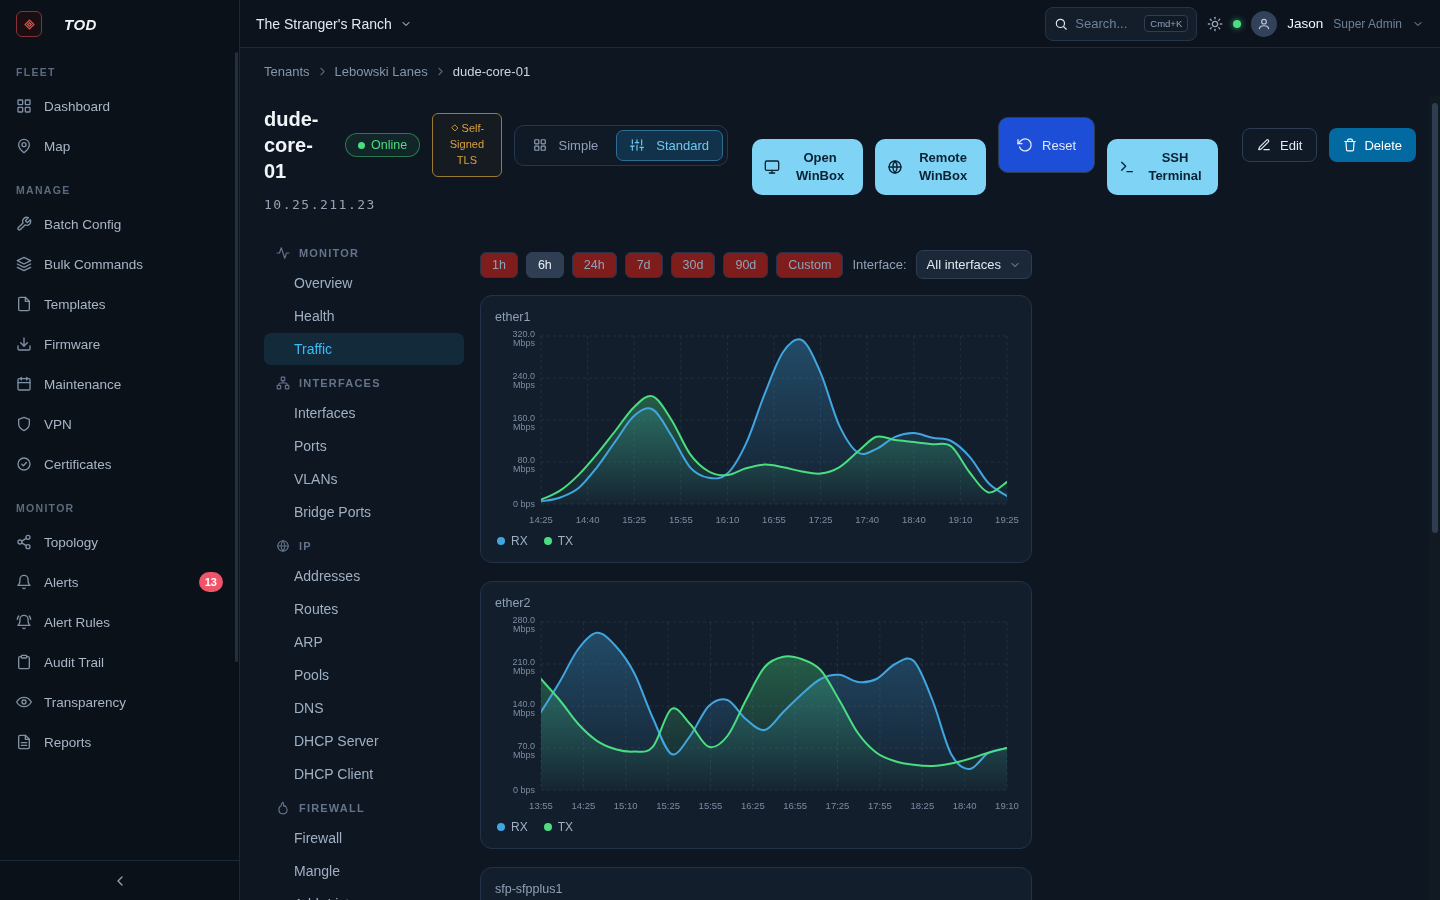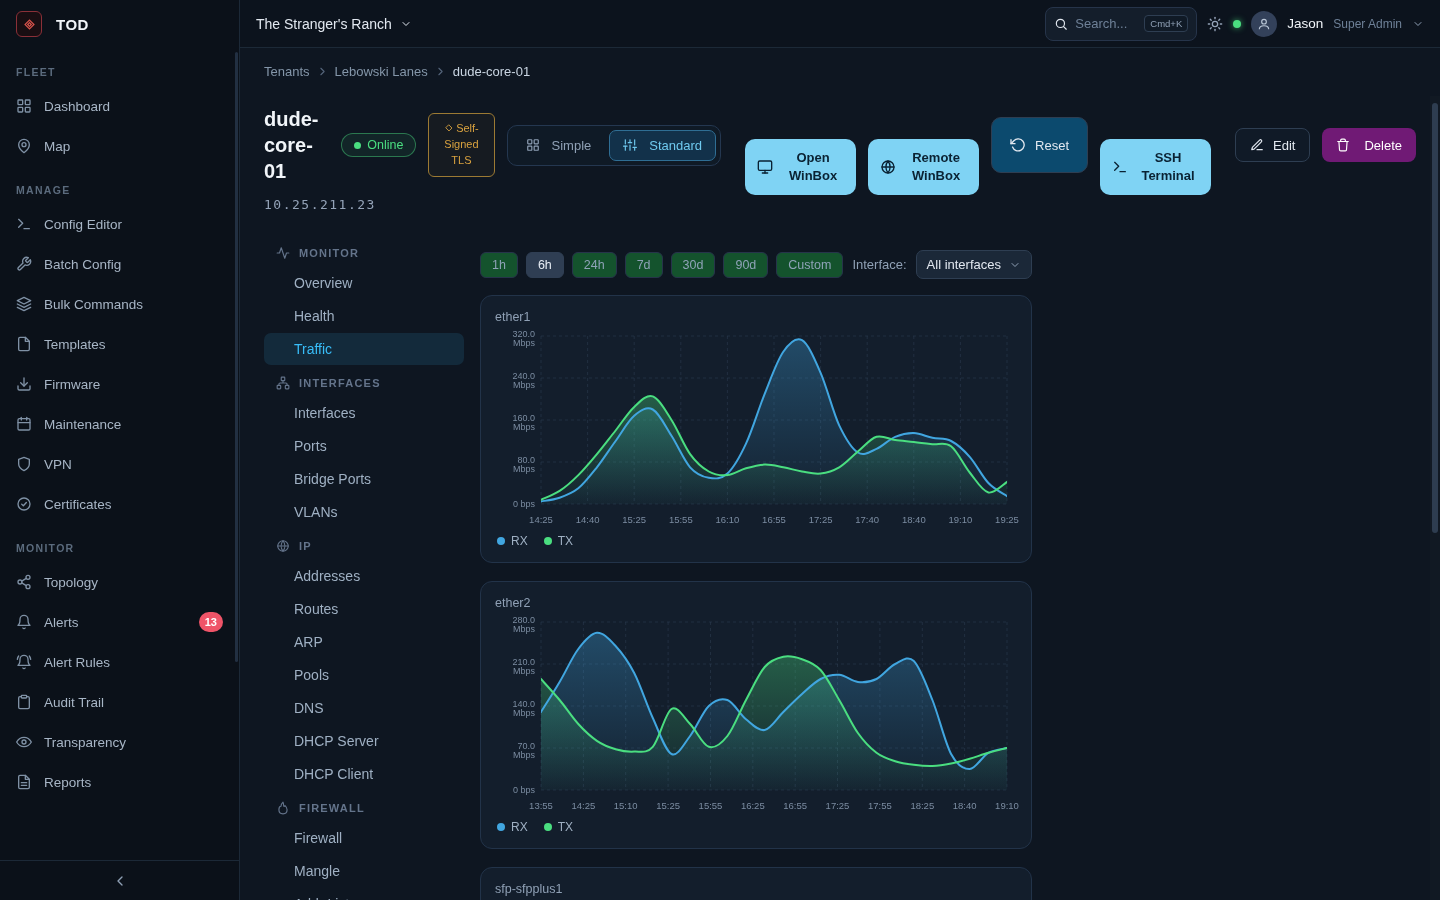--- a/index.html
+++ b/index.html
@@ -6,21 +6,21 @@
   * { box-sizing: border-box; margin: 0; padding: 0; }
   html,body { width:1440px; height:900px; overflow:hidden; }
   body {
     font-family:"Liberation Sans", sans-serif;
     background:#0e1621; color:#e2e8f0; font-size:14px;
   }
   .app { display:grid; grid-template-columns:240px 1fr; grid-template-rows:48px 1fr; width:1440px; height:900px; }
 
   
   .sidebar { grid-row:1/3; background:#0b1119; border-right:1px solid #1c2937; display:flex; flex-direction:column; position:relative; }
-  .logo-row { height:48px; display:flex; align-items:center; gap:14px; padding:0 16px; flex:0 0 auto; }
+  .logo-row { height:48px; display:flex; align-items:center; gap:22px; padding:0 16px; flex:0 0 auto;font-style:italic; }
   .logo-box { width:26px; height:26px; border-radius:6px; border:1px solid #8a3038; background:#190e12; display:flex; align-items:center; justify-content:center; color:#d4524a; }
   .logo-box svg { width:15px; height:15px; }
   .app-name { font-weight:bold; letter-spacing:.5px; font-size:15px; color:#f1f5f9; }
   .side-nav { flex:1 1 auto; overflow:hidden; }
   .side-section-label { padding:18px 16px 8px; font-size:10.5px; letter-spacing:1.3px; color:#5b6b7d; font-weight:bold; }
   .side-item { height:40px; display:flex; align-items:center; gap:12px; padding:0 16px; color:#a8b6c6; font-size:13.5px; cursor:pointer; }
   .side-item .icon { color:#7f91a5; }
   .side-badge { margin-left:auto; background:#ef5468; color:#fff; min-width:20px; height:20px; border-radius:10px; font-size:11px; display:flex; align-items:center; justify-content:center; padding:0 6px; font-weight:bold; }
   .side-footer { flex:0 0 auto; border-top:1px solid #1c2937; height:40px; display:flex; align-items:center; justify-content:center; color:#8fa0b5; cursor:pointer; }
   .side-scroll { position:absolute; right:1px; top:52px; width:3px; height:610px; background:#223042; border-radius:2px; }
@@ -53,38 +53,38 @@
   .badge-tls { width:70px; border:1px solid #9c7a33; color:#d9a23f; font-size:11px; line-height:1.45; border-radius:6px; padding:7px 6px; text-align:center; background:rgba(217,162,63,.04); }
   .badge-tls .icon { width:10px; height:10px; display:inline-flex; vertical-align:-1px; margin-right:2px; }
 
   .segmented { display:flex; gap:4px; background:#0f1a26; border:1px solid #243750; border-radius:10px; padding:4px; }
   .seg-btn { display:flex; align-items:center; gap:12px; padding:7px 13px; border-radius:7px; font-size:13px; color:#8fa0b5; background:transparent; border:1px solid transparent; cursor:pointer; font-family:inherit; }
   .seg-btn.active { background:#12314a; border-color:#2f6e94; color:#6fc9ef; }
 
   .btn { display:flex; align-items:center; gap:9px; border-radius:10px; cursor:pointer; font-family:inherit; font-size:13px; border:none; }
   .btn .lbl { display:block; width:62px; text-align:center; line-height:1.35; }
   .btn-sky { background:#7fd3f4; color:#0a2233; height:56px; padding:0 12px; font-weight:bold;margin-top:44px; }
-  .btn-dark { background:#0c4a6e; border:1px solid #2e3e52; color:#e2e8f0; height:56px; padding:0 18px; }
+  .btn-dark { background:#1d4ed8; border:1px solid #2e3e52; color:#e2e8f0; height:56px; padding:0 18px; }
   .btn-ghost { background:#101a27; border:1px solid #2e3e52; color:#e2e8f0; height:34px; padding:0 14px; border-radius:8px; }
-  .btn-danger { background:#701a75; color:#fff; height:34px; padding:0 14px; border-radius:8px; gap:14px; }
+  .btn-danger { background:#0369a1; color:#fff; height:34px; padding:0 14px; border-radius:8px; gap:7px; }
   .gap-left { margin-left:12px; }
 
   .device-ip { margin-top:2px; font-family:"DejaVu Sans Mono", monospace; font-size:13px; letter-spacing:1.5px; color:#94a3b8; }
 
   .device-body { display:flex; margin-top:24px; }
   .subnav { width:200px; flex:0 0 auto; }
   .subnav-head { display:flex; align-items:center; gap:9px; padding:10px 12px 6px; color:#64748b; font-size:11px; letter-spacing:1.2px; font-weight:bold; }
   .subnav-head .icon { color:#64748b; }
   .subnav-item { padding:8px 12px 8px 30px; font-size:14px; color:#9fb0c3; border-radius:7px; cursor:pointer; margin:1px 0; }
   .subnav-item.active { background:rgba(56,189,248,.12); color:#38bdf8; }
 
   .charts-pane { margin-left:16px; width:552px; }
   .range-toolbar { display:flex; align-items:center; margin-top:14px; }
   .range-group { display:flex; gap:8px; }
-  .pill { background:#14532d; border:1px solid #26344a; color:#8fa3b8; border-radius:6px; font-size:12.5px; padding:5px 11px; cursor:pointer; font-family:inherit; }
+  .pill { background:#7f1d1d; border:1px solid #26344a; color:#8fa3b8; border-radius:6px; font-size:12.5px; padding:5px 11px; cursor:pointer; font-family:inherit; }
   .pill.active { background:#2f3e53; border-color:#2f3e53; color:#e8eef5; }
   .iface-group { margin-left:auto; display:flex; align-items:center; gap:9px; }
   .iface-label { color:#8fa0b5; font-size:13px; }
   .iface-select { display:flex; align-items:center; gap:8px; background:#1b2838; border:1px solid #2e3e52; color:#e2e8f0; font-size:13px; border-radius:7px; padding:6px 10px; cursor:pointer; }
   .iface-select .icon { width:12px; height:12px; color:#8fa0b5; }
 
   .cards { display:flex; flex-direction:column; gap:18px; margin-top:16px; }
   .chart-card { background:#131e2c; border:1px solid #223349; border-radius:12px; padding:14px; min-height:120px; }
   .chart-title { color:#8fa0b5; font-size:12.5px; margin-bottom:2px; }
   .chart-svg { display:block; }
@@ -134,29 +134,20 @@
         <div class="side-item">
           <span class="icon ">
             <svg viewBox="0 0 24 24" fill="none" stroke="currentColor" stroke-width="2" stroke-linecap="round" stroke-linejoin="round">
               <path d="M20 10c0 6-8 12-8 12S4 16 4 10a8 8 0 1 1 16 0z"></path>
               <circle cx="12" cy="10" r="3"></circle>
             </svg>
           </span>
           <span>Map</span>
         </div>
         <div class="side-section-label">MANAGE</div>
-        <div class="side-item">
-          <span class="icon ">
-            <svg viewBox="0 0 24 24" fill="none" stroke="currentColor" stroke-width="2" stroke-linecap="round" stroke-linejoin="round">
-              <polyline points="4 17 10 11 4 5"></polyline>
-              <line x1="12" y1="19" x2="20" y2="19"></line>
-            </svg>
-          </span>
-          <span>Config Editor</span>
-        </div>
         <div class="side-item">
           <span class="icon ">
             <svg viewBox="0 0 24 24" fill="none" stroke="currentColor" stroke-width="2" stroke-linecap="round" stroke-linejoin="round">
               <path d="M14.7 6.3a1 1 0 0 0 0 1.4l1.6 1.6a1 1 0 0 0 1.4 0l3.77-3.77a6 6 0 0 1-7.94 7.94l-6.91 6.91a2.12 2.12 0 0 1-3-3l6.91-6.91a6 6 0 0 1 7.94-7.94l-3.76 3.76z"></path>
             </svg>
           </span>
           <span>Batch Config</span>
         </div>
         <div class="side-item">
           <span class="icon ">
@@ -480,22 +471,22 @@
                 <rect x="9" y="2" width="6" height="6" rx="1"></rect>
                 <rect x="2" y="16" width="6" height="6" rx="1"></rect>
                 <rect x="16" y="16" width="6" height="6" rx="1"></rect>
                 <path d="M12 8v4M5 16v-2a2 2 0 0 1 2-2h10a2 2 0 0 1 2 2v2"></path>
               </svg>
             </span>
             <span>INTERFACES</span>
           </div>
           <div class="subnav-item">Interfaces</div>
           <div class="subnav-item">Ports</div>
+          <div class="subnav-item">VLANs</div>
           <div class="subnav-item">Bridge Ports</div>
-          <div class="subnav-item">VLANs</div>
           <div class="subnav-head">
             <span class="icon sm">
               <svg viewBox="0 0 24 24" fill="none" stroke="currentColor" stroke-width="2" stroke-linecap="round" stroke-linejoin="round">
                 <circle cx="12" cy="12" r="9"></circle>
                 <line x1="3" y1="12" x2="21" y2="12"></line>
                 <path d="M12 3a14.5 14.5 0 0 1 0 18 14.5 14.5 0 0 1 0-18z"></path>
               </svg>
             </span>
             <span>IP</span>
           </div>

